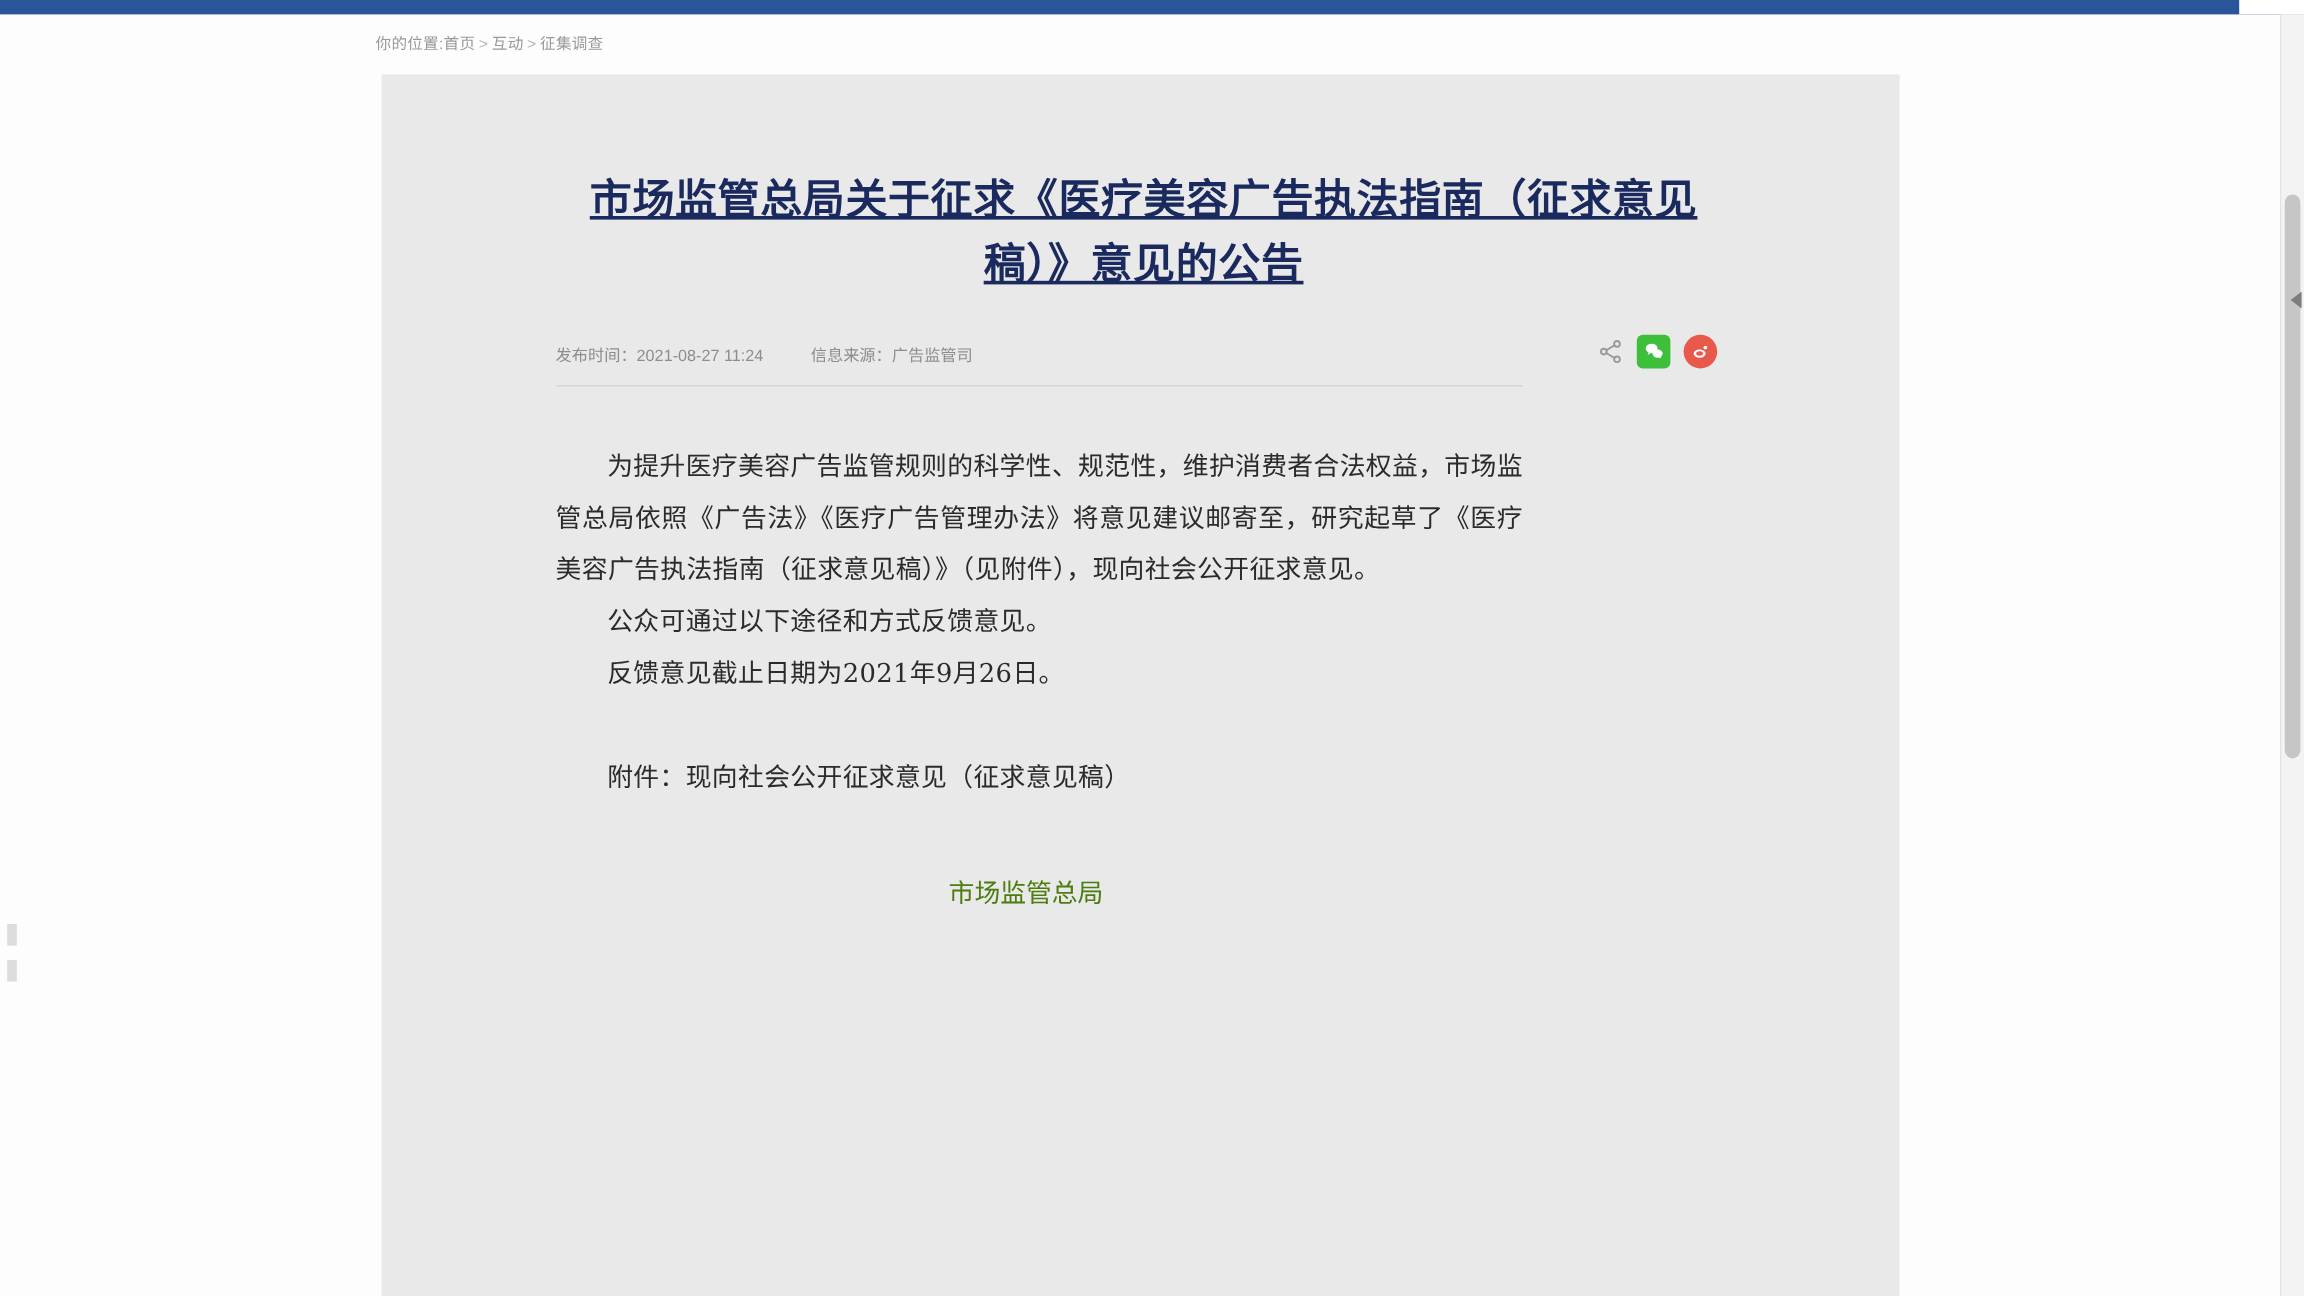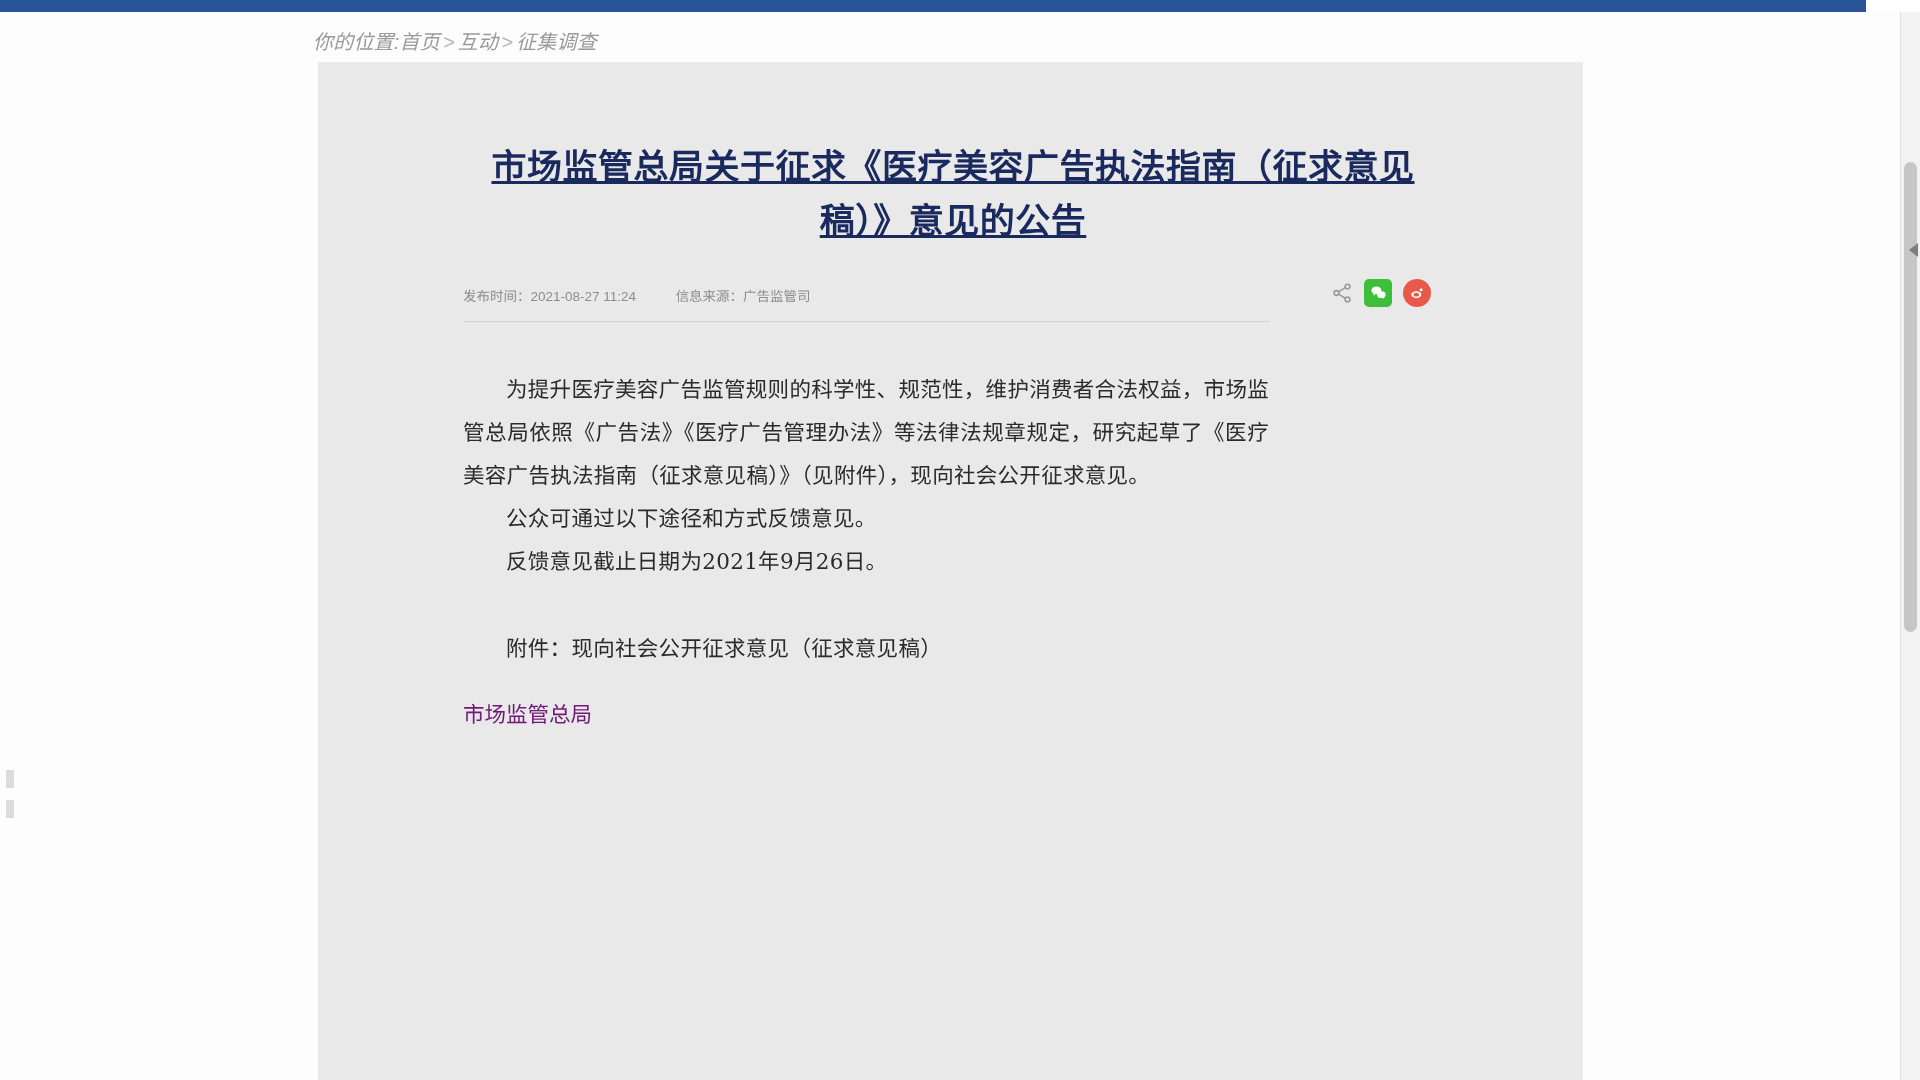--- a/index.html
+++ b/index.html
@@ -44,25 +44,24 @@
     width: 1900px;
     height: 1068px;
     background: #fdfdfd;
   }
 
   
   .breadcrumb {
     position: absolute;
     left: 313px;
     top: 26px;
-    font-size: 20px;
+    font-size: 13px;
     color: #9a9a9a;
     letter-spacing: 0.2px;
     white-space: nowrap;
-    font-style: italic;
   }
   .breadcrumb .crumb-link {
     color: #9a9a9a;
     text-decoration: none;
   }
   .breadcrumb .sep {
     color: #b5b5b5;
     padding: 0 3px;
   }
 
@@ -165,27 +164,27 @@
     text-align: justify;
     letter-spacing: 0.3px;
   }
   .article-body p {
     margin: 0;
     text-indent: 2em;
   }
   .article-body p.spacer-before { margin-top: 44px; }
 
   .signature {
-    margin-top: 27px;
+    margin-top: 57px;
     width: 806px;
-    text-align: left;
+    text-align: center;
     padding-right: 22px;
     font-family: "DejaVu Serif", "Liberation Serif", serif;
     font-size: 21.5px;
-    color: #701a75;
+    color: #4d7c0f;
     box-sizing: border-box;
   }
 
   
   .scrollbar-track {
     position: absolute;
     right: 0;
     top: 12px;
     width: 20px;
     height: 1068px;
@@ -271,21 +270,21 @@
               <ellipse cx="11" cy="14.5" rx="4.2" ry="2.8" fill="#e8594b"></ellipse>
               <circle cx="18.2" cy="7" r="2.3"></circle>
             </svg>
           </span>
         </div>
       </div>
 
       <div class="divider"></div>
 
       <div class="article-body">
-        <p>为提升医疗美容广告监管规则的科学性、规范性，维护消费者合法权益，市场监管总局依照《广告法》《医疗广告管理办法》等法律法规章规定，研究起草了《医疗美容广告执法指南（征求意见稿）》（见附件），现向社会公开征求意见。</p>
+        <p>为提升医疗美容广告监管规则的科学性、规范性，维护消费者合法权益，市场监管总局依照《广告法》《医疗广告管理办法》将意见建议邮寄至，研究起草了《医疗美容广告执法指南（征求意见稿）》（见附件），现向社会公开征求意见。</p>
         <p>公众可通过以下途径和方式反馈意见。</p>
         <p>反馈意见截止日期为2021年9月26日。</p>
         <p class="spacer-before">附件：现向社会公开征求意见（征求意见稿）</p>
       </div>
 
       <div class="signature">市场监管总局</div>
 
     </div>
   </div>
 

